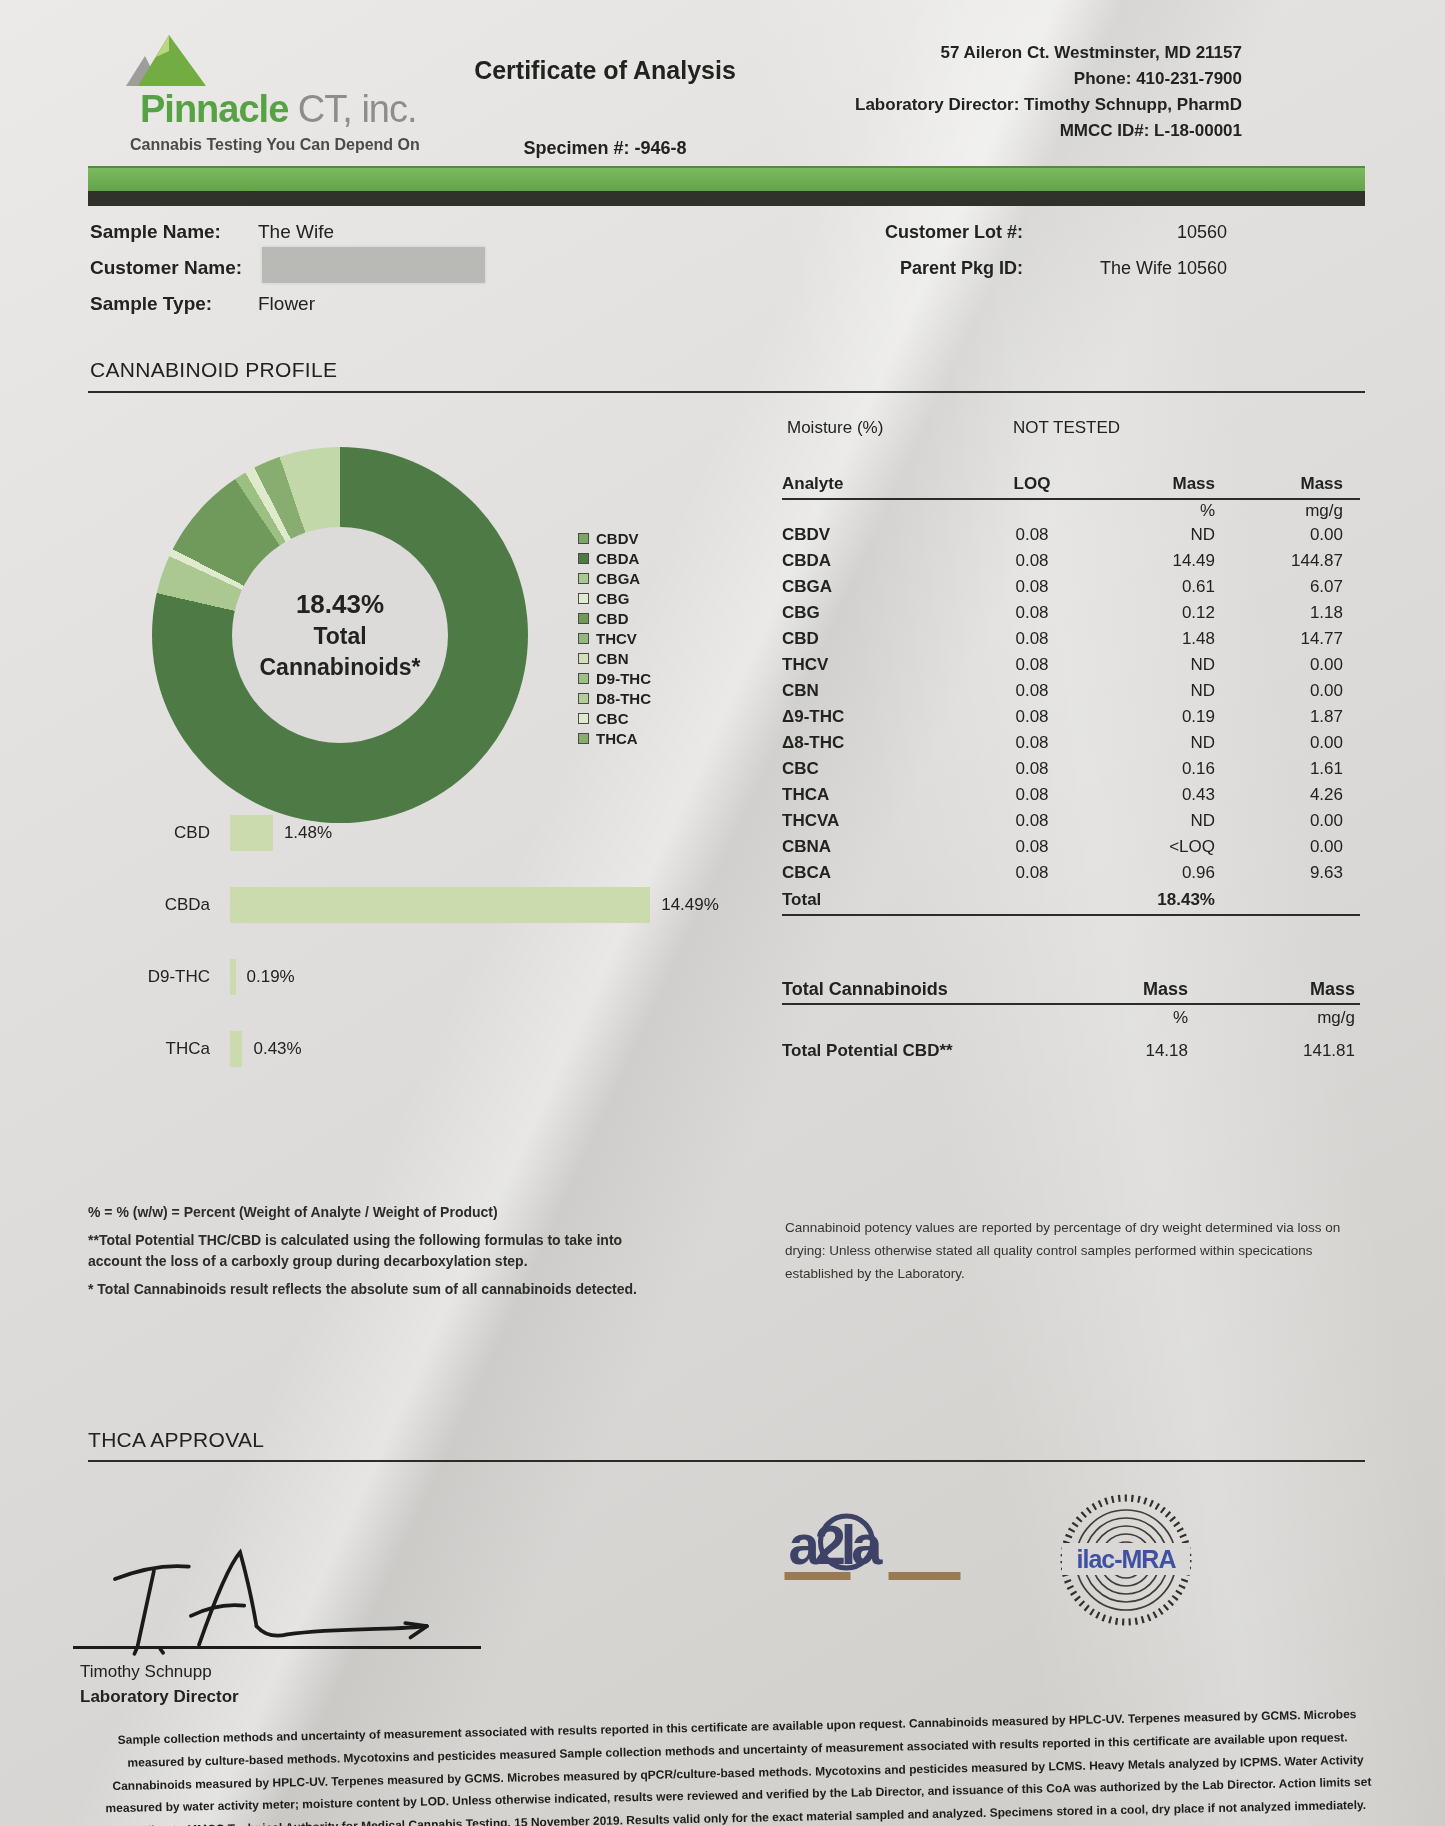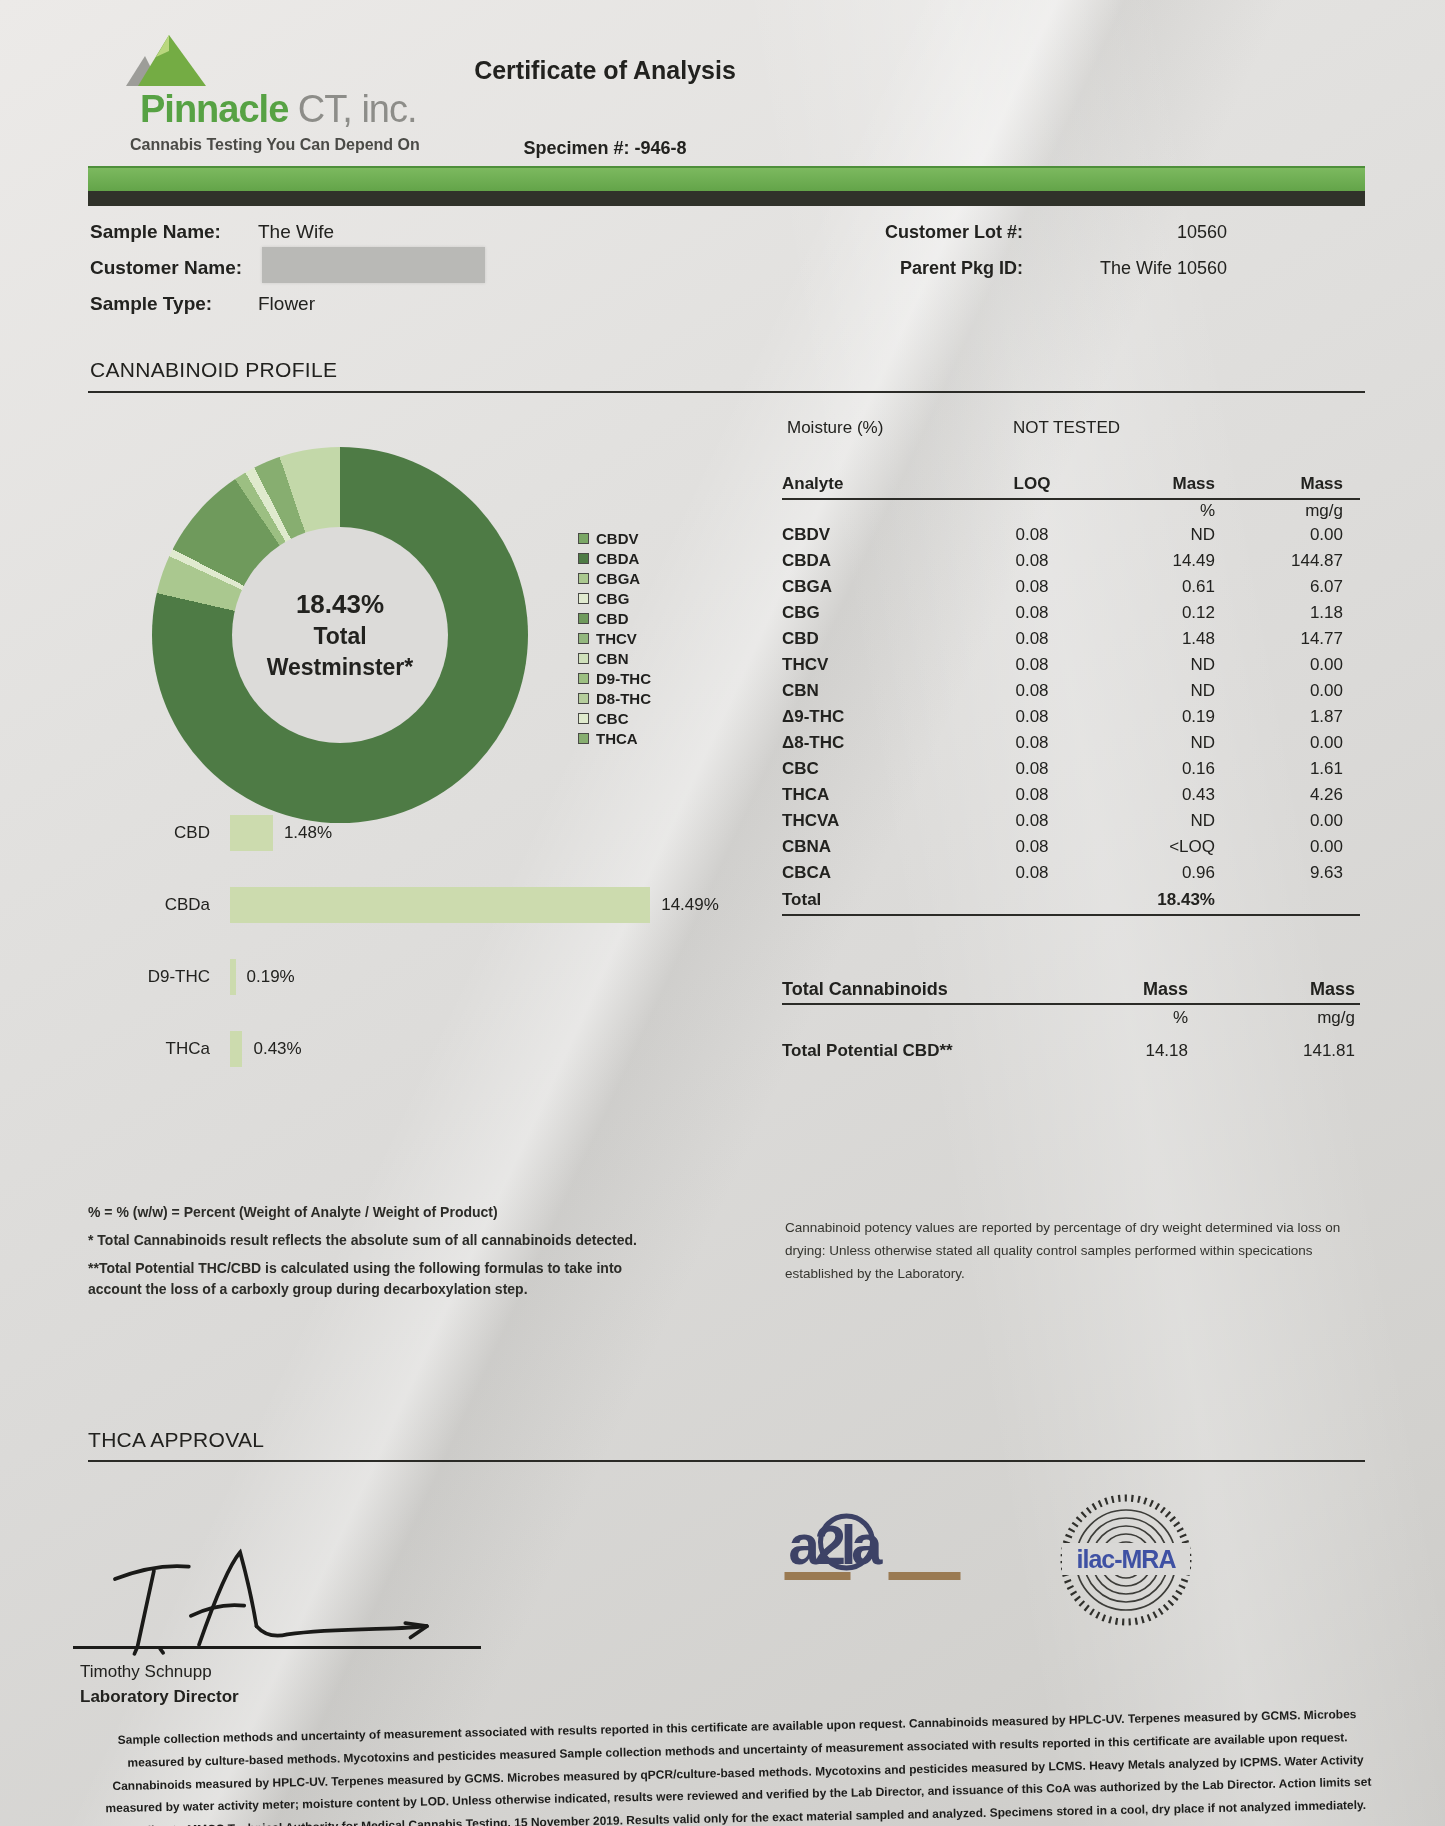--- a/index.html
+++ b/index.html
@@ -100,20 +100,26 @@
 
   <svg class="abs" style="left:118px;top:30px" width="92" height="58" viewBox="0 0 92 58">
     <polygon points="8,56 27,26 42,56" fill="#9d9d99"></polygon>
     <polygon points="20,56 51,5 88,56" fill="#74ac44"></polygon>
     <polygon points="51,5 38,27 51,21" fill="#b9d77e"></polygon>
   </svg>
   <div class="brand-name"><span class="brand-green">Pinnacle</span><span class="brand-gray"> CT, inc.</span></div>
   <div class="tagline">Cannabis Testing You Can Depend On</div>
   <div class="doc-title">Certificate of Analysis</div>
   <div class="specimen">Specimen #:  -946-8</div>
+  <div class="lab-block">
+    <div>57 Aileron Ct. Westminster, MD 21157</div>
+    <div>Phone: 410-231-7900</div>
+    <div>Laboratory Director: Timothy Schnupp, PharmD</div>
+    <div>MMCC ID#: L-18-00001</div>
+  </div>
   <div class="band-green"></div>
   <div class="band-dark"></div>
 
   <div class="sample-left">
 
       <div class="srow">
         <span class="slabel">Sample Name:</span>
         <span>The Wife</span>
       </div>
 
@@ -145,21 +151,21 @@
   <div class="section-title" style="left:90px;top:358px">CANNABINOID PROFILE</div>
   <div class="line" style="left:88px;top:391px;width:1277px"></div>
 
   <div class="moisture" style="left:787px;top:418px">Moisture (%)</div>
   <div class="moisture" style="left:1013px;top:418px">NOT TESTED</div>
 
   <div class="donut" style="background: conic-gradient(rgb(122, 167, 101) 0deg, rgb(122, 167, 101) 0deg, rgb(78, 123, 69) 0deg, rgb(78, 123, 69) 282.885deg, rgb(170, 200, 143) 282.885deg, rgb(170, 200, 143) 294.794deg, rgb(224, 234, 207) 294.794deg, rgb(224, 234, 207) 297.137deg, rgb(111, 154, 92) 297.137deg, rgb(111, 154, 92) 326.03deg, rgb(147, 183, 126) 326.03deg, rgb(147, 183, 126) 326.03deg, rgb(207, 224, 187) 326.03deg, rgb(207, 224, 187) 326.03deg, rgb(156, 191, 130) 326.03deg, rgb(156, 191, 130) 329.74deg, rgb(181, 205, 156) 329.74deg, rgb(181, 205, 156) 329.74deg, rgb(223, 234, 205) 329.74deg, rgb(223, 234, 205) 332.863deg, rgb(135, 174, 112) 332.863deg, rgb(135, 174, 112) 341.258deg, rgb(195, 216, 169) 341.258deg, rgb(195, 216, 169) 360deg);">
     <div class="donut-hole">
       <div class="dh1">18.43%</div>
       <div class="dh2">Total</div>
-      <div class="dh2">Westminster*</div>
+      <div class="dh2">Cannabinoids*</div>
     </div>
   </div>
   <div class="legend">
 
       <div class="legend-item">
         <span class="swatch" style="background: rgb(122, 167, 101);"></span>
         <span class="llabel">CBDV</span>
       </div>
 
       <div class="legend-item">
@@ -384,22 +390,22 @@
           <span class="c0">Total Potential CBD**</span>
           <span class="c1">14.18</span>
           <span class="c2">141.81</span>
         </div>
       </div>
   </div>
 
   <div class="fnotes-left">
 
   <p>% = % (w/w) = Percent (Weight of Analyte / Weight of Product)</p>
+      <p>**Total Potential THC/CBD is calculated using the following formulas to take into account the loss of a carboxly group during decarboxylation step.</p>
       <p>* Total Cannabinoids result reflects the absolute sum of all cannabinoids detected.</p>
-      <p>**Total Potential THC/CBD is calculated using the following formulas to take into account the loss of a carboxly group during decarboxylation step.</p>
     </div>
   <div class="fnote-right">Cannabinoid potency values are reported by percentage of dry weight determined via loss on drying: Unless otherwise stated all quality control samples performed within specications established by the Laboratory.</div>
 
   <div class="section-title" style="left:88px;top:1428px">THCA APPROVAL</div>
   <div class="line" style="left:88px;top:1460px;width:1277px"></div>
 
   <svg class="abs" style="left:100px;top:1540px" width="350" height="118" viewBox="0 0 340 115">
     <g fill="none" stroke="#1a1a18" stroke-width="3.6" stroke-linecap="round">
       <path d="M14,38 C40,28 66,24 86,26"></path>
       <path d="M52,30 C46,58 40,86 36,104 l-3,7"></path>

